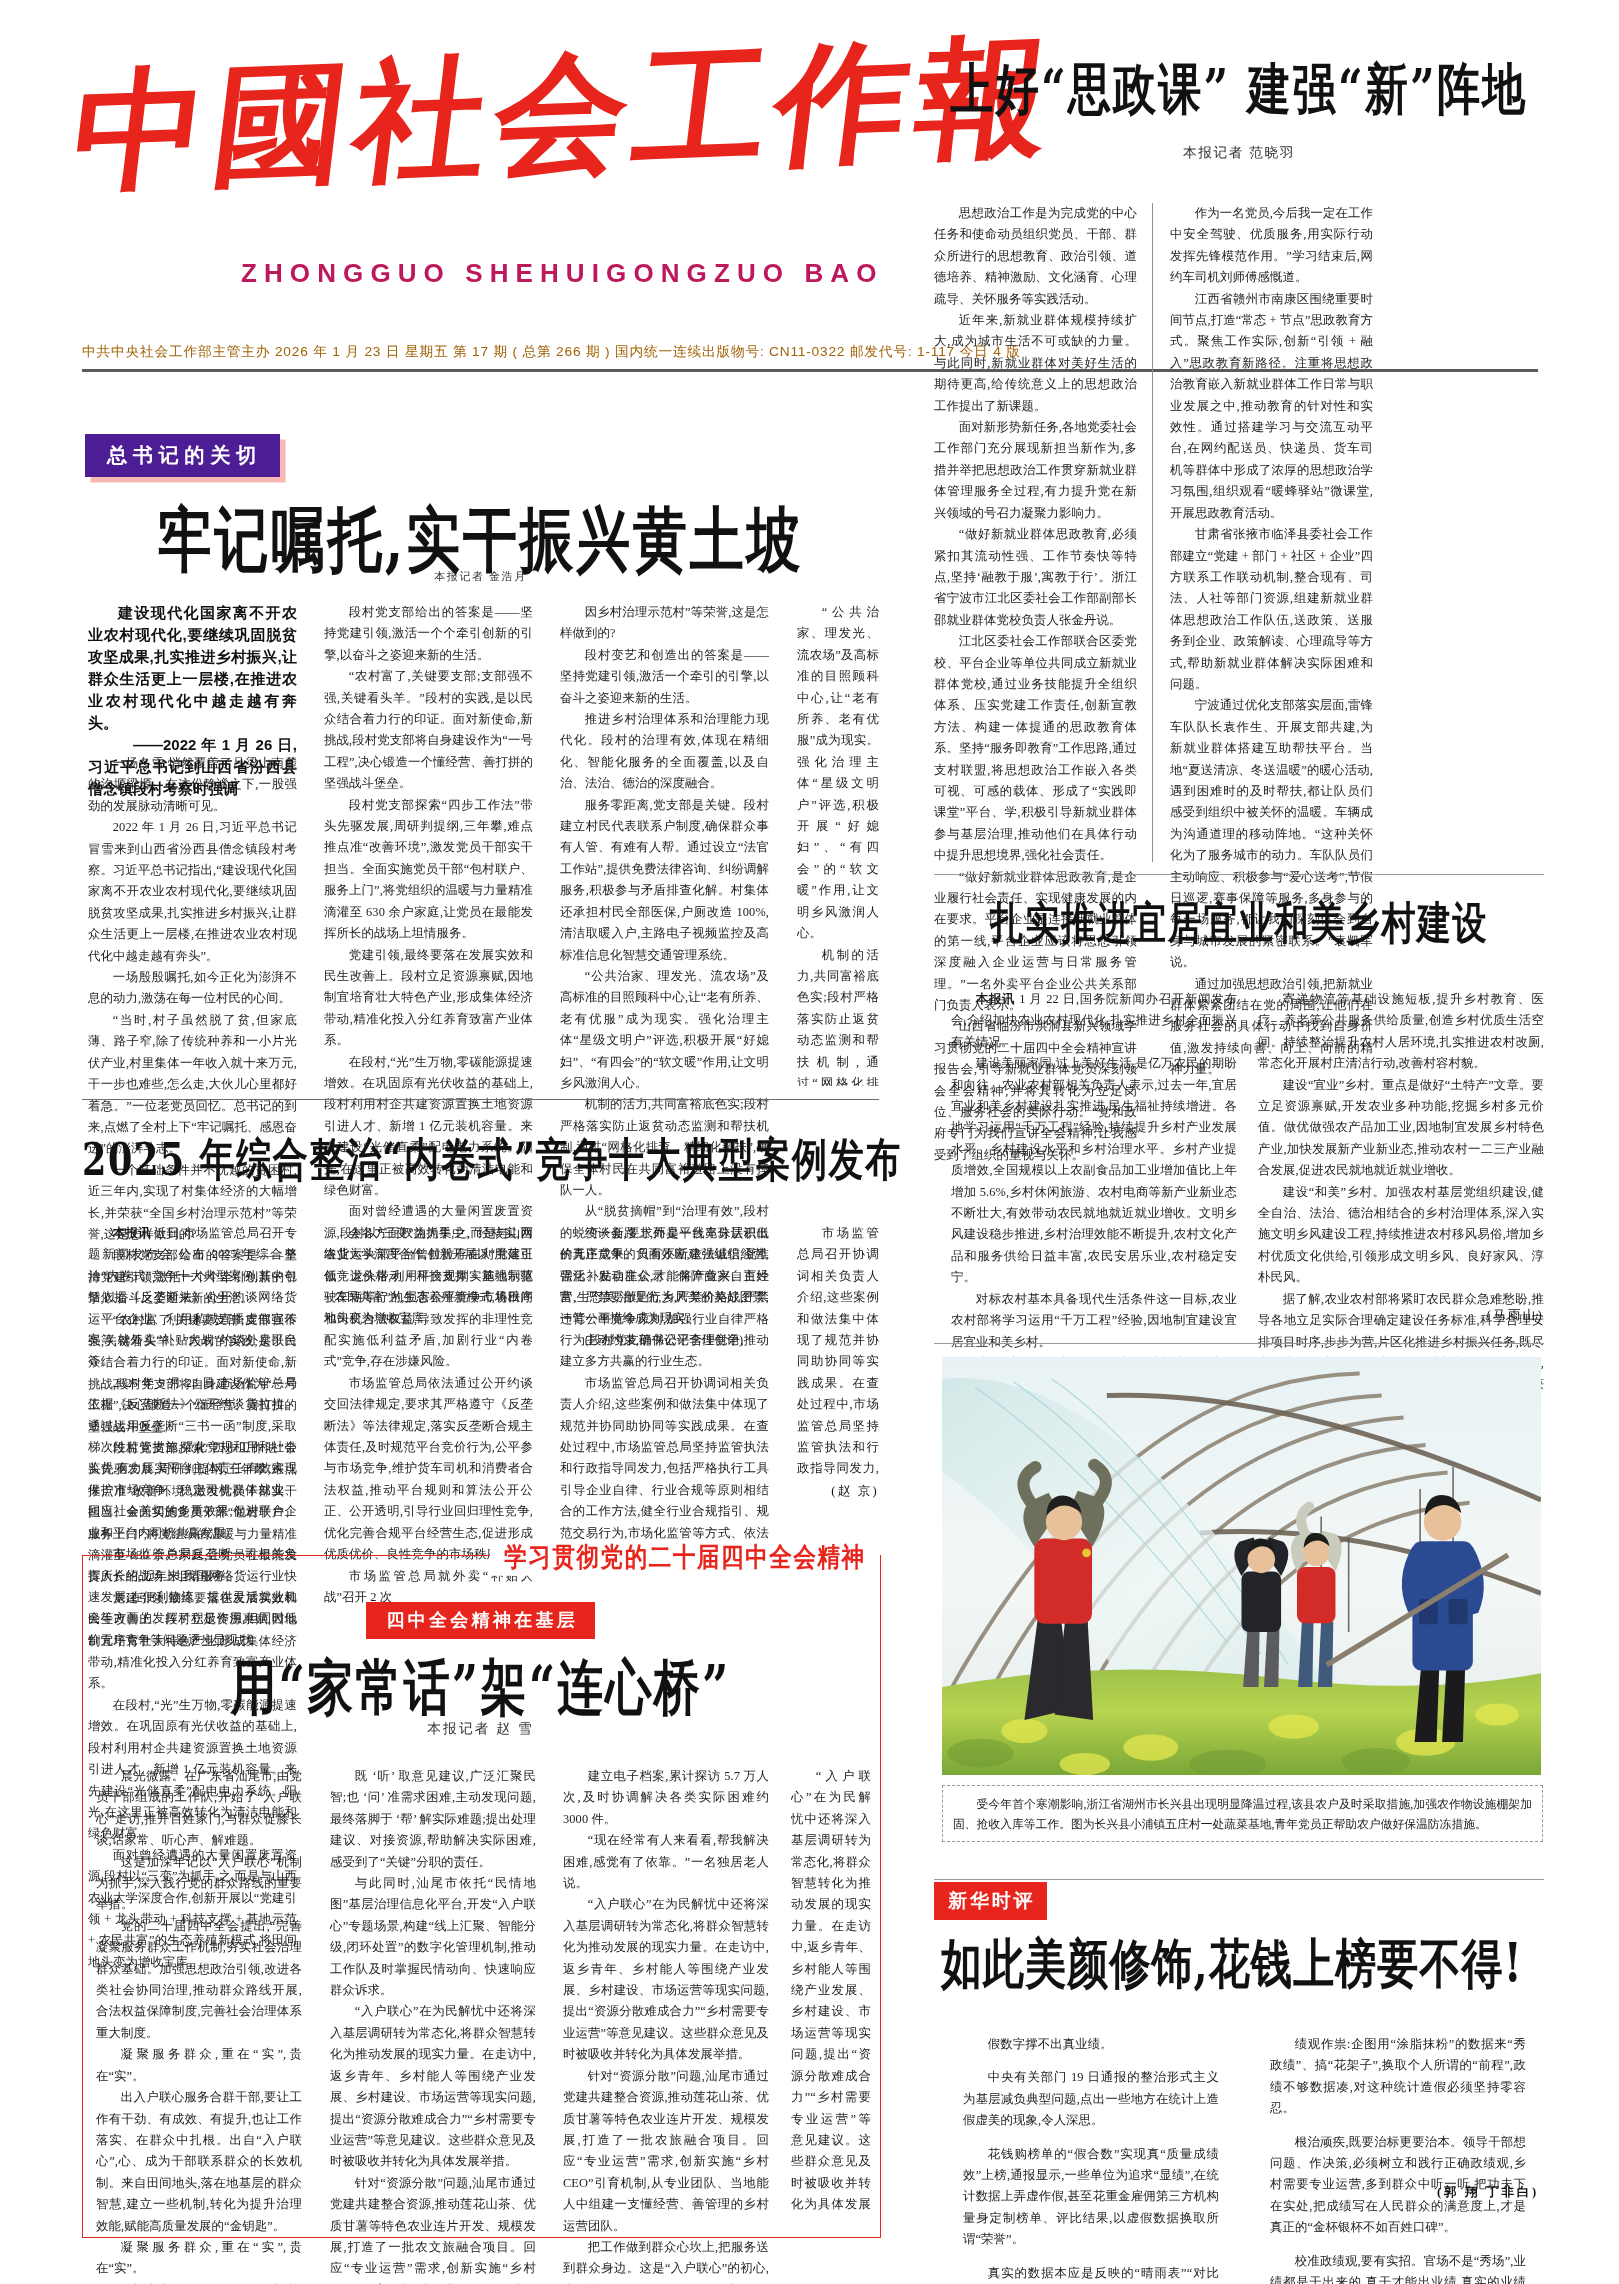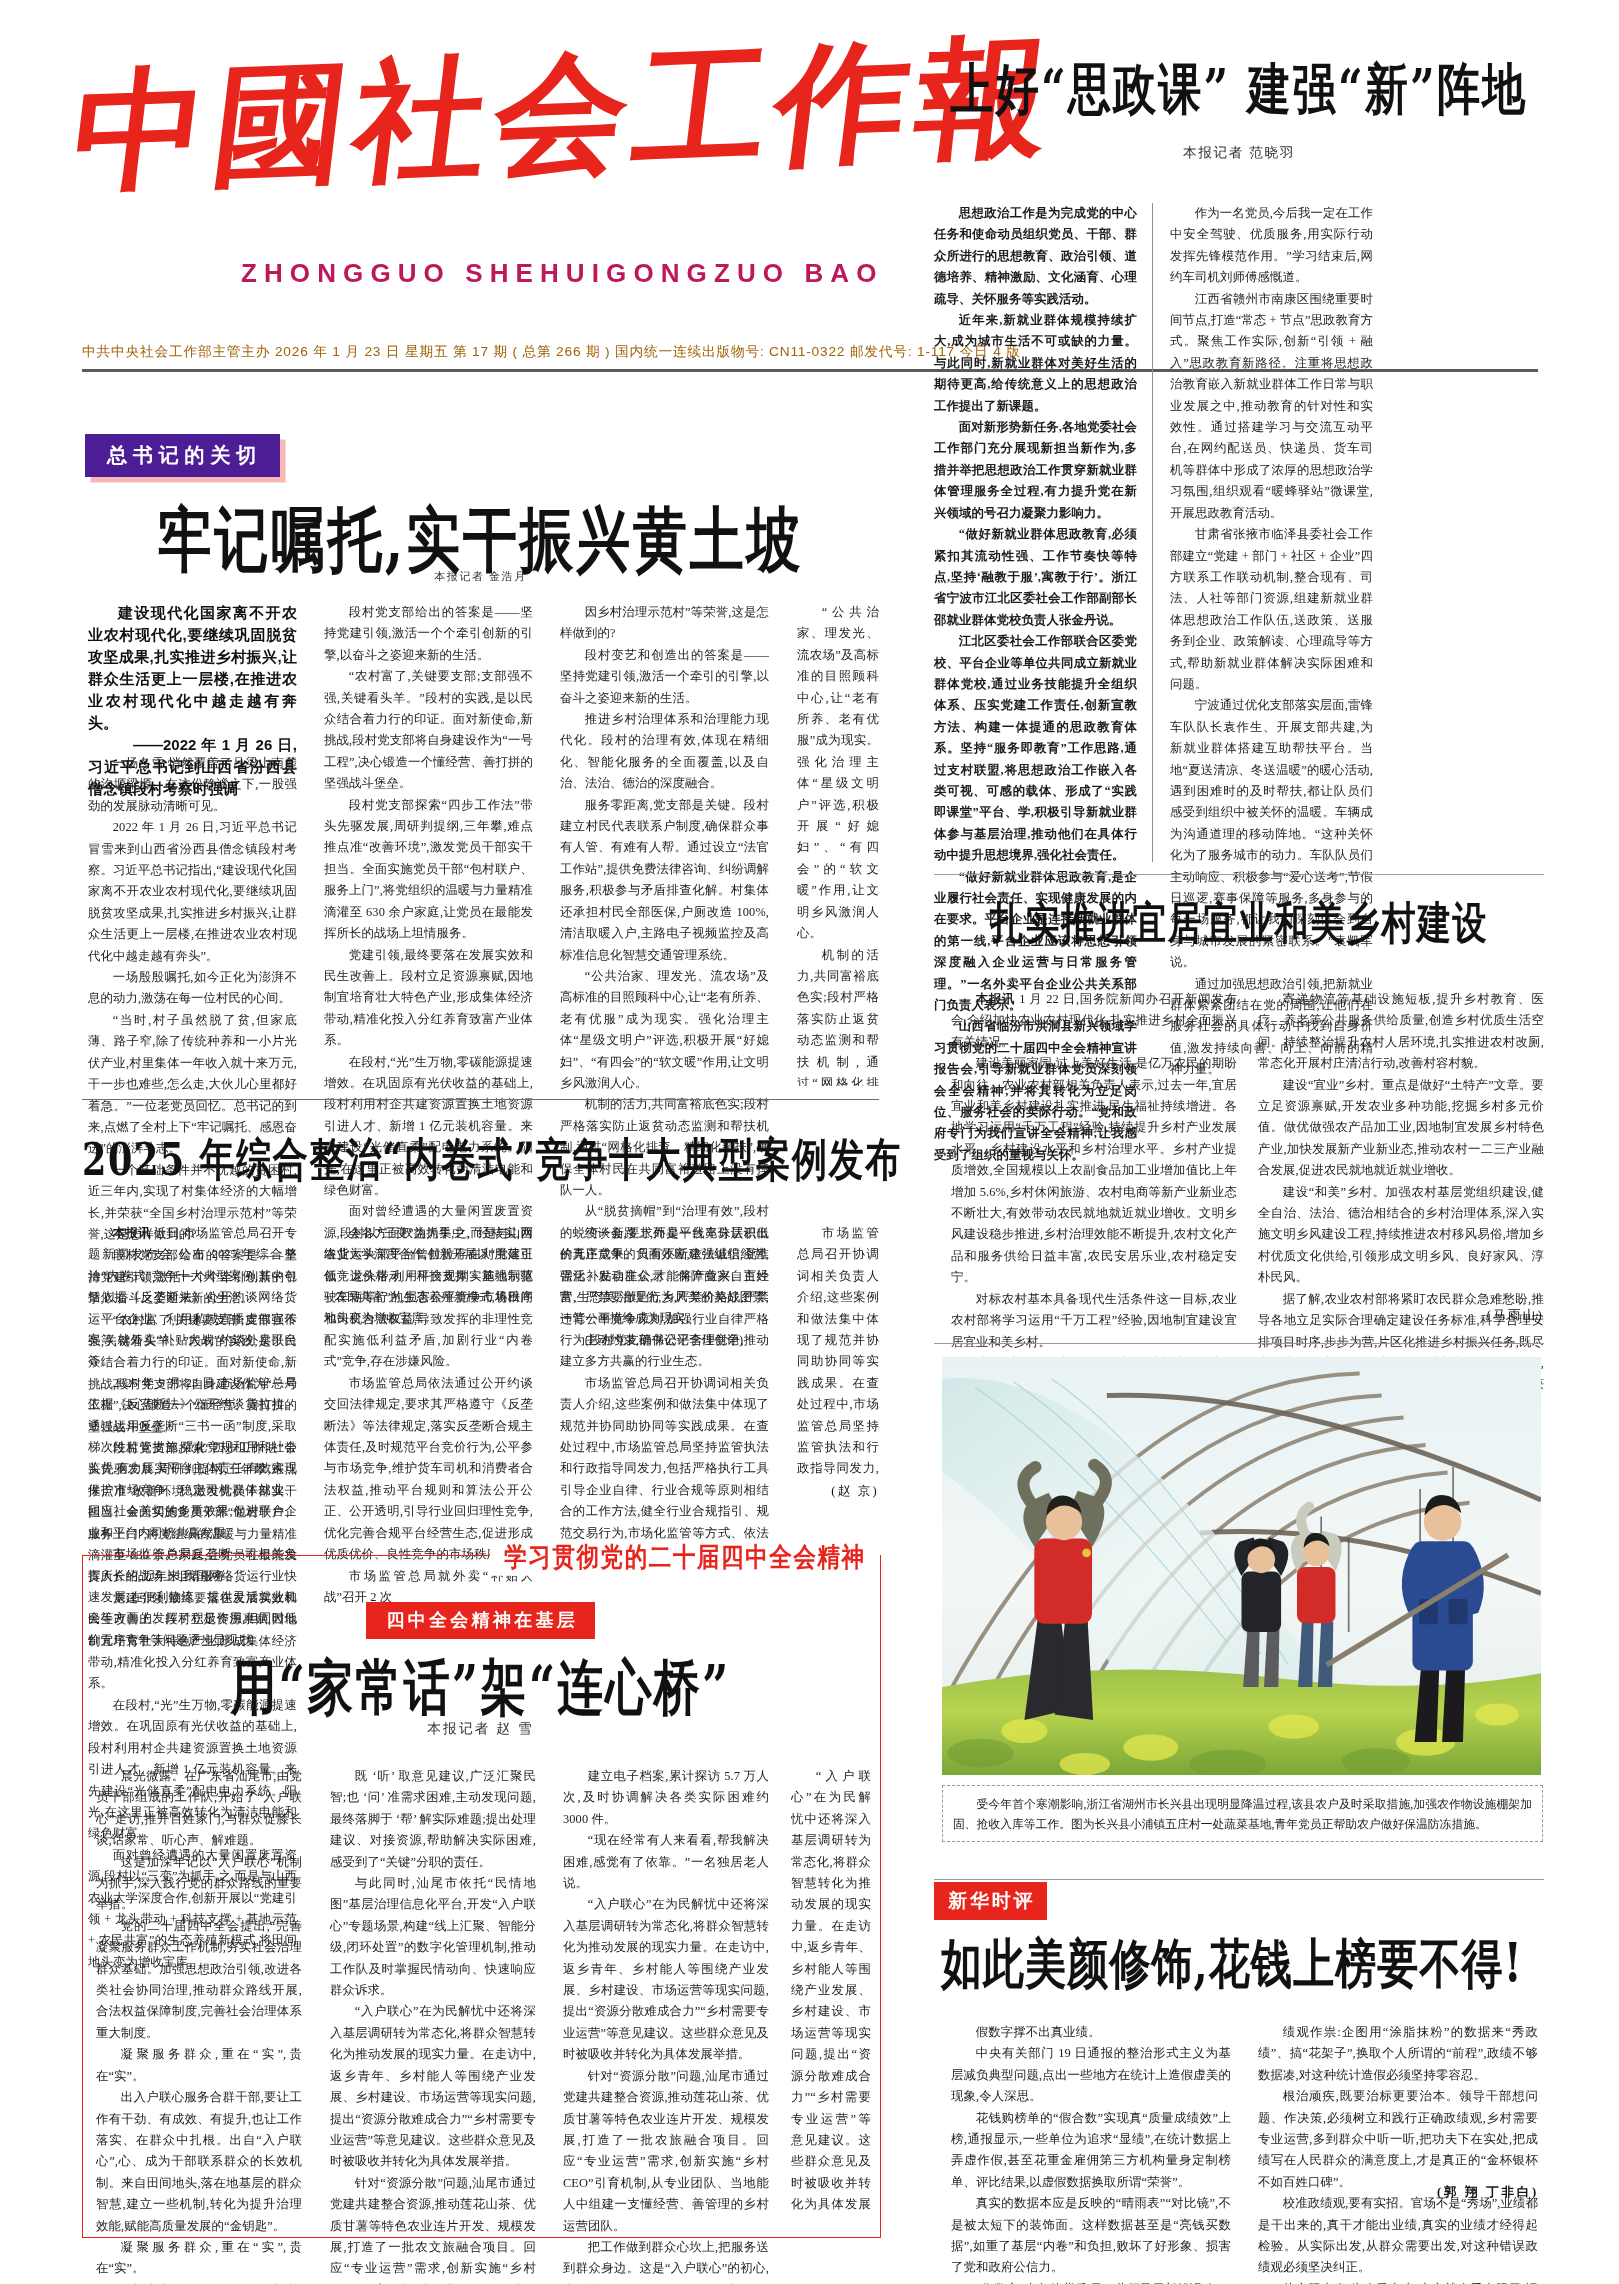--- a/index.html
+++ b/index.html
@@ -67,42 +67,42 @@
        font-size:11.8px;line-height:20px;text-align:justify;padding:7.7px 10px;color:#1c1c1c;}
   .cap p{margin:0;text-indent:2em;}
 
   
   .xh-tag{display:inline-block;background:#e8251c;color:#fff;font-family:"DejaVu Serif",serif;
         font-weight:700;font-size:19px;letter-spacing:2.7px;padding:5.5px 12px 6.6px 14.3px;}
   .xh-title{font-family:"DejaVu Serif",serif;font-weight:700;font-size:41px;letter-spacing:1.1px;
         text-align:left;transform:scaleY(1.3);transform-origin:left top;white-space:nowrap;color:#111;}
   .kai{font-family:"Liberation Serif","DejaVu Serif",serif;font-size:12.4px;line-height:21.4px;
        text-align:justify;font-style:normal;}
-  .kai p{margin:0;text-indent:2em;}
+  .kai p{margin:12px;text-indent:2em;}
 </style>
 </head>
 <body>
 
 <div class="page">
 
   <div class="masthead">
     <div class="logo-wrap">
       <div class="logo-cn">中國社会工作報</div>
       <div class="logo-py">ZHONGGUO  SHEHUIGONGZUO  BAO</div>
     </div>
     <div class="masthead-meta">中共中央社会工作部主管主办   2026 年 1 月 23 日   星期五   第 17 期 ( 总第 266 期 )   国内统一连续出版物号: CN11-0322   邮发代号: 1-117   今日 4 版</div>
     <div class="rule-thick"></div>
   </div>
 
   <div class="tr-block">
     <div class="tr-title">上好“思政课” 建强“新”阵地</div>
     <div class="tr-byline">本报记者  范晓羽</div>
   </div>
 
-  <div class="col" style="position:absolute;left:934px;top:203px;width:203px;height:665px;font-weight:bold;">
+  <div class="col" style="position:absolute;left:934px;top:203px;width:203px;height:665px;">
       <p>思想政治工作是为完成党的中心任务和使命动员组织党员、干部、群众所进行的思想教育、政治引领、道德培养、精神激励、文化涵育、心理疏导、关怀服务等实践活动。</p>
       <p>近年来,新就业群体规模持续扩大,成为城市生活不可或缺的力量。与此同时,新就业群体对美好生活的期待更高,给传统意义上的思想政治工作提出了新课题。</p>
       <p>面对新形势新任务,各地党委社会工作部门充分展现新担当新作为,多措并举把思想政治工作贯穿新就业群体管理服务全过程,有力提升党在新兴领域的号召力凝聚力影响力。</p>
       <p>“做好新就业群体思政教育,必须紧扣其流动性强、工作节奏快等特点,坚持‘融教于服’,寓教于行’。浙江省宁波市江北区委社会工作部副部长 邵就业群体党校负责人张金丹说。</p>
       <p>江北区委社会工作部联合区委党校、平台企业等单位共同成立新就业群体党校,通过业务技能提升全组织体系、压实党建工作责任,创新宣教方法、构建一体提通的思政教育体系。坚持“服务即教育”工作思路,通过支村联盟,将思想政治工作嵌入各类可视、可感的载体、形成了“实践即课堂”平台、学,积极引导新就业群体参与基层治理,推动他们在具体行动中提升思想境界,强化社会责任。</p>
       <p>“做好新就业群体思政教育,是企业履行社会责任、实现健康发展的内在要求。平台企业是连接新就业群体的第一线,平台企业应该将思想引领深度融入企业运营与日常服务管理。”一名外卖平台企业公共关系部门负责人表示。</p>
       <p>山西省临汾市洪洞县新兴领域学习贯彻党的二十届四中全会精神宣讲报告会,引导新就业群体党员深刻领会全会精神,并将其转化为立足岗位、服务社会的实际行动。“党和政府专门为我们宣讲全会精神,让我感受到了组织的重视与关怀。</p>
     </div>
   <div class="col" style="position:absolute;left:1170px;top:203px;width:203px;height:665px;">
       <p>作为一名党员,今后我一定在工作中安全驾驶、优质服务,用实际行动发挥先锋模范作用。”学习结束后,网约车司机刘师傅感慨道。</p>

